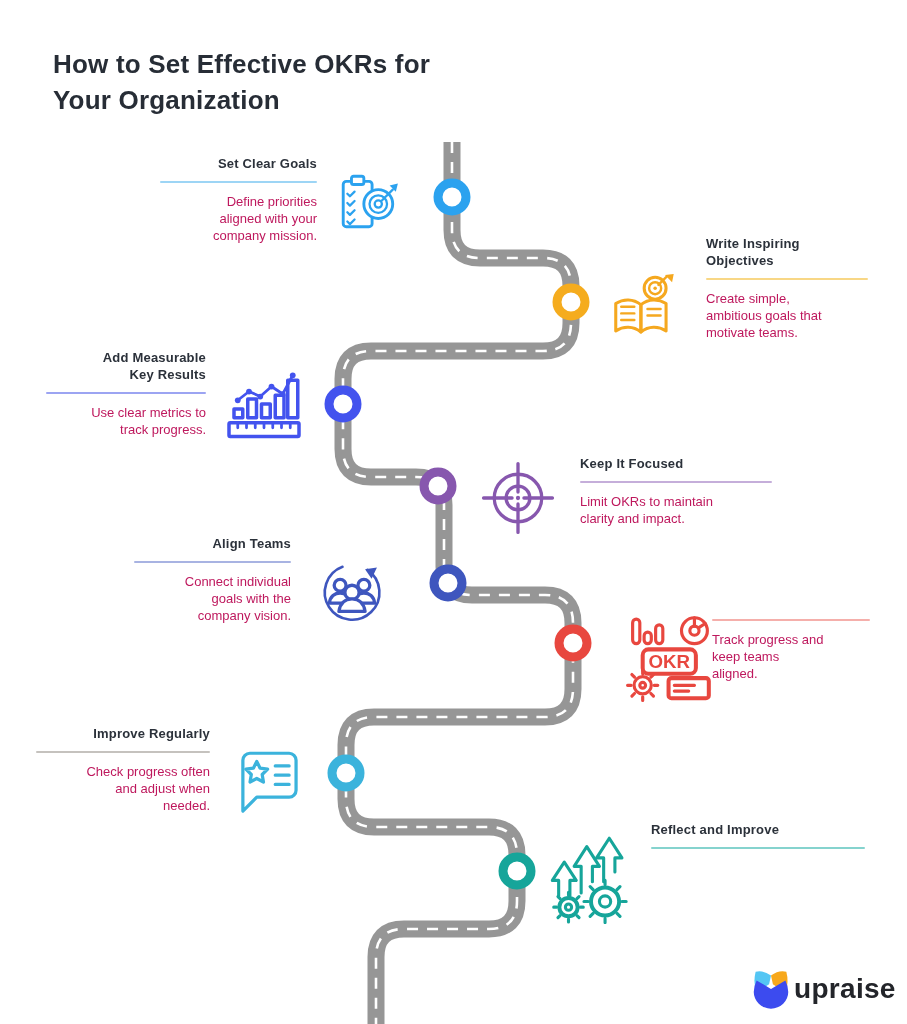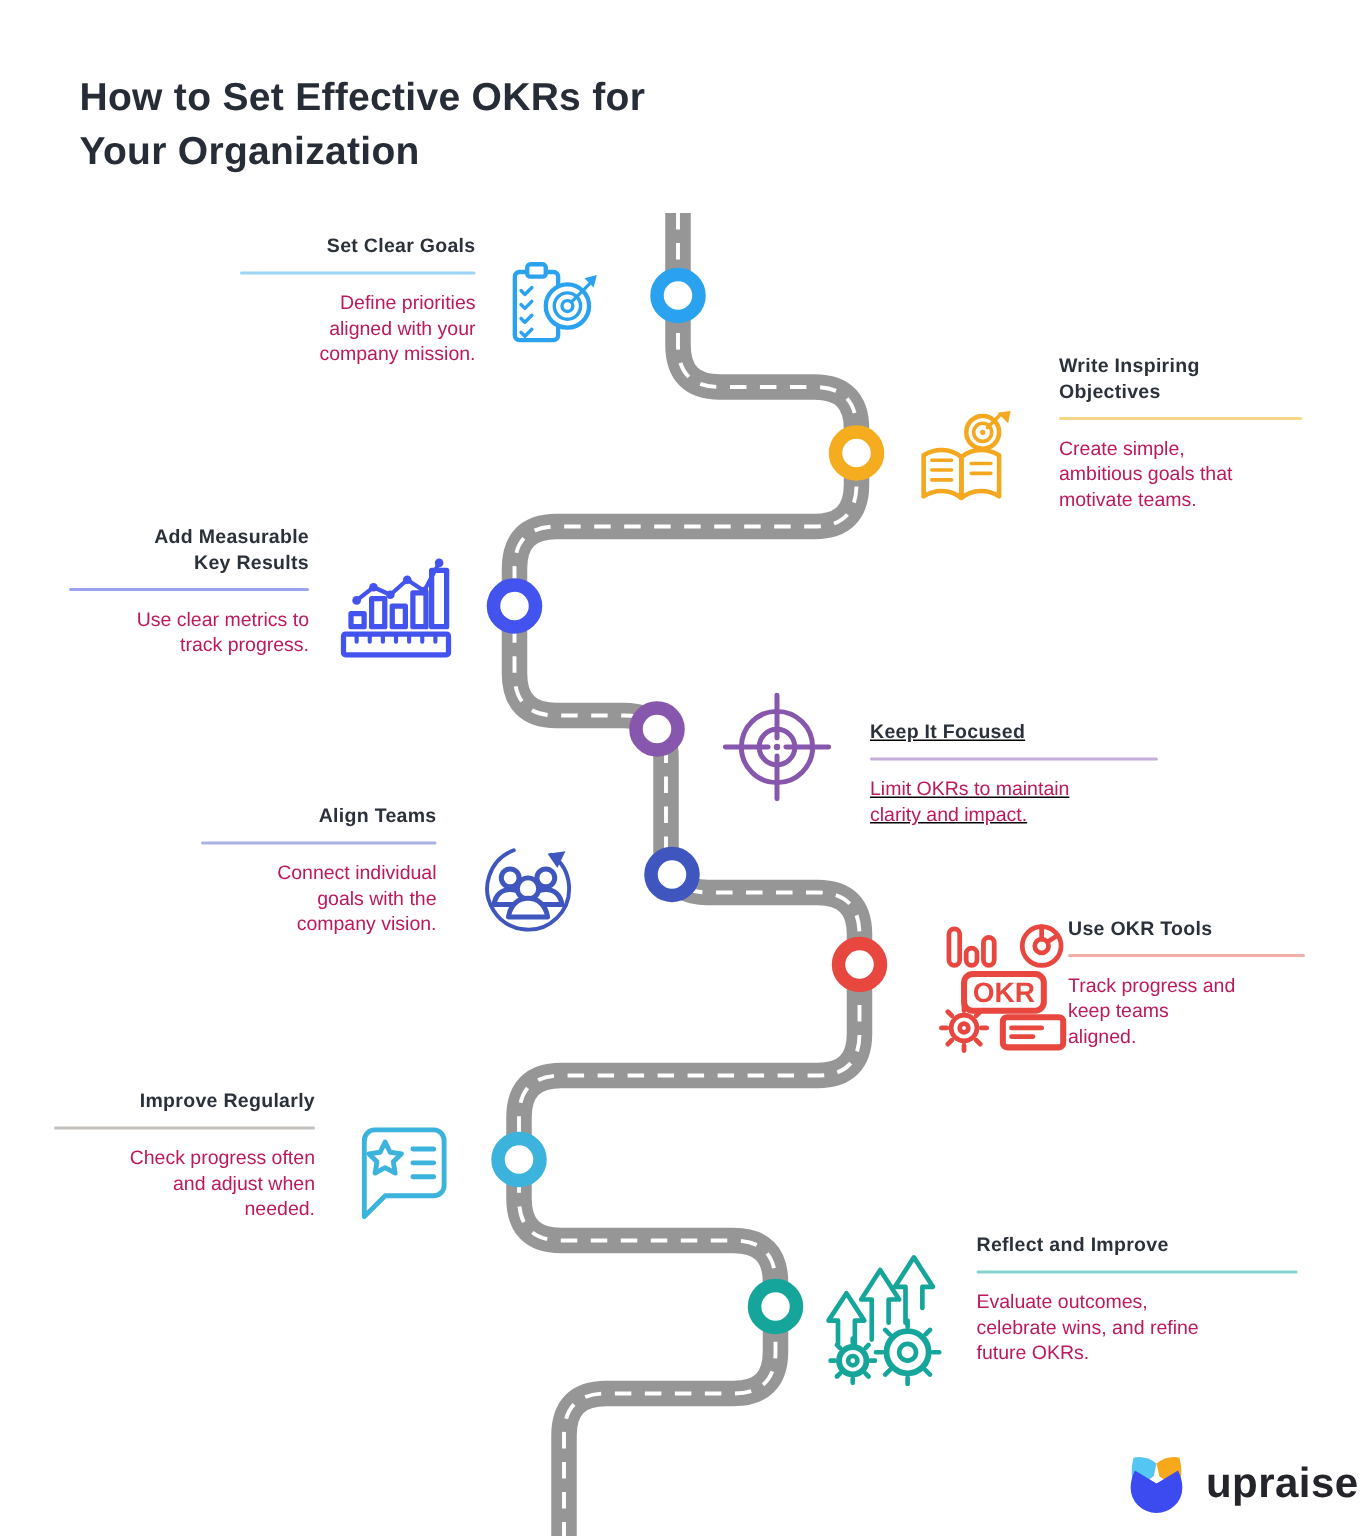--- a/index.html
+++ b/index.html
@@ -24,35 +24,35 @@
   .icon svg .t{stroke:currentColor;fill:none;stroke-width:2.2;
        stroke-linecap:round;stroke-linejoin:round;}
   .icon svg .sf{stroke:currentColor;fill:#fff;stroke-width:2.8;
        stroke-linecap:round;stroke-linejoin:round;}
   .icon svg .f{fill:currentColor;stroke:none;}
   .icon svg text{font-family:"Liberation Sans",sans-serif;font-weight:bold;}
   
   .p1{left:160px;top:156px;width:157px;}
   .p2{left:706px;top:236px;width:162px;}
   .p3{left:46px;top:350px;width:160px;}
-  .p4{left:580px;top:480px;width:192px;text-decoration:underline;}
+  .p4{left:580px;top:456px;width:192px;}
   .p5{left:134px;top:536px;width:157px;}
   .p6{left:712px;top:611px;width:158px;}
   .p7{left:36px;top:726px;width:174px;}
   .p8{left:651px;top:822px;width:214px;}
   
   .i1{left:336px;top:164px;width:66px;height:78px;}
   .i2{left:602px;top:274px;width:80px;height:70px;}
   .i3{left:224px;top:364px;width:80px;height:80px;}
   .i4{left:480px;top:460px;width:76px;height:76px;}
   .i5{left:313px;top:552px;width:78px;height:76px;}
   .i6{left:624px;top:612px;width:92px;height:92px;}
   .i7{left:227px;top:744px;width:78px;height:74px;}
   .i8{left:544px;top:834px;width:94px;height:90px;}
-  .logo{position:absolute;left:748px;top:966px;display:flex;align-items:center;gap:10px;}
+  .logo{position:absolute;left:748px;top:966px;display:flex;align-items:center;}
   .logo svg{width:46px;height:46px;}
   .logo .wordmark{font-size:28px;font-weight:bold;letter-spacing:.3px;}
 </style>
 </head>
 <body>
 
 <h1 class="page-title" style="color: rgb(39, 45, 54);">How to Set Effective OKRs for
 Your Organization</h1>
 
 <svg id="road-layer" width="907" height="1024" viewBox="0 0 907 1024">
@@ -170,21 +170,20 @@
     <circle class="sf" cx="22" cy="28" r="5"></circle>
     <path class="sf" d="M13 43c.5-5.5 4.5-8.5 9-8.5s8.5 3 9 8.5z"></path>
     <circle class="sf" cx="42" cy="28" r="5"></circle>
     <path class="sf" d="M33 43c.5-5.5 4.5-8.5 9-8.5s8.5 3 9 8.5z"></path>
     <circle class="sf" cx="32" cy="34" r="6"></circle>
     <path class="sf" d="M21 50c1-7 5.5-10.5 11-10.5S42 43 43 50z"></path>
   </svg>
 </span>
 
 <div class="step p6">
-  <div class="hd">Use OKR Tools</div>
   <div class="rule" style="background: rgb(242, 148, 143);"></div>
   <div class="body">Track progress and
 keep teams
 aligned.</div>
 </div>
 <span class="icon i6" style="color: rgb(232, 71, 63);">
   <svg viewBox="0 0 64 64">
     <rect class="t" x="6" y="5" width="5" height="17" rx="2.5"></rect>
     <rect class="t" x="14" y="14" width="5" height="8" rx="2.5"></rect>
     <rect class="t" x="22" y="9" width="5" height="13" rx="2.5"></rect>
@@ -212,23 +211,20 @@
   <svg viewBox="0 0 64 64">
     <path class="s" d="M18 8h34a6 6 0 0 1 6 6v26a6 6 0 0 1-6 6H24L12 58V14a6 6 0 0 1 6-6z"></path>
     <path class="s" d="M24 15l2.9 5.9 6.5.9-4.7 4.6 1.1 6.5L24 29.8l-5.8 3.1 1.1-6.5-4.7-4.6 6.5-.9z"></path>
     <path class="s" d="M40 19h12M40 27h12M40 35h12"></path>
   </svg>
 </span>
 
 <div class="step p8">
   <div class="hd">Reflect and Improve</div>
   <div class="rule" style="background: rgb(92, 196, 189);"></div>
-  <div class="body">Evaluate outcomes,
-celebrate wins, and refine
-future OKRs.</div>
 </div>
 <span class="icon i8" style="color: rgb(22, 165, 154);">
   <svg viewBox="0 0 64 64">
     <path class="t" d="M9 44V33H4.5L13 20l8.5 13H17v11"></path>
     <path class="t" d="M25 42V23h-5l9-14 9 14h-5v11"></path>
     <path class="t" d="M41 34V17h-5l9-14 9 14h-5v10"></path>
     <circle class="sf" cx="16" cy="52" r="6.5"></circle>
     <circle class="t" cx="16" cy="52" r="2.2"></circle>
     <path class="t" d="M16 43.5v-2M16 60.5v2M7.5 52h-2M24.5 52h2M10 46l-1.5-1.5M22 58l1.5 1.5M10 58l-1.5 1.5M22 46l1.5-1.5"></path>
     <circle class="sf" cx="42" cy="48" r="10"></circle>

